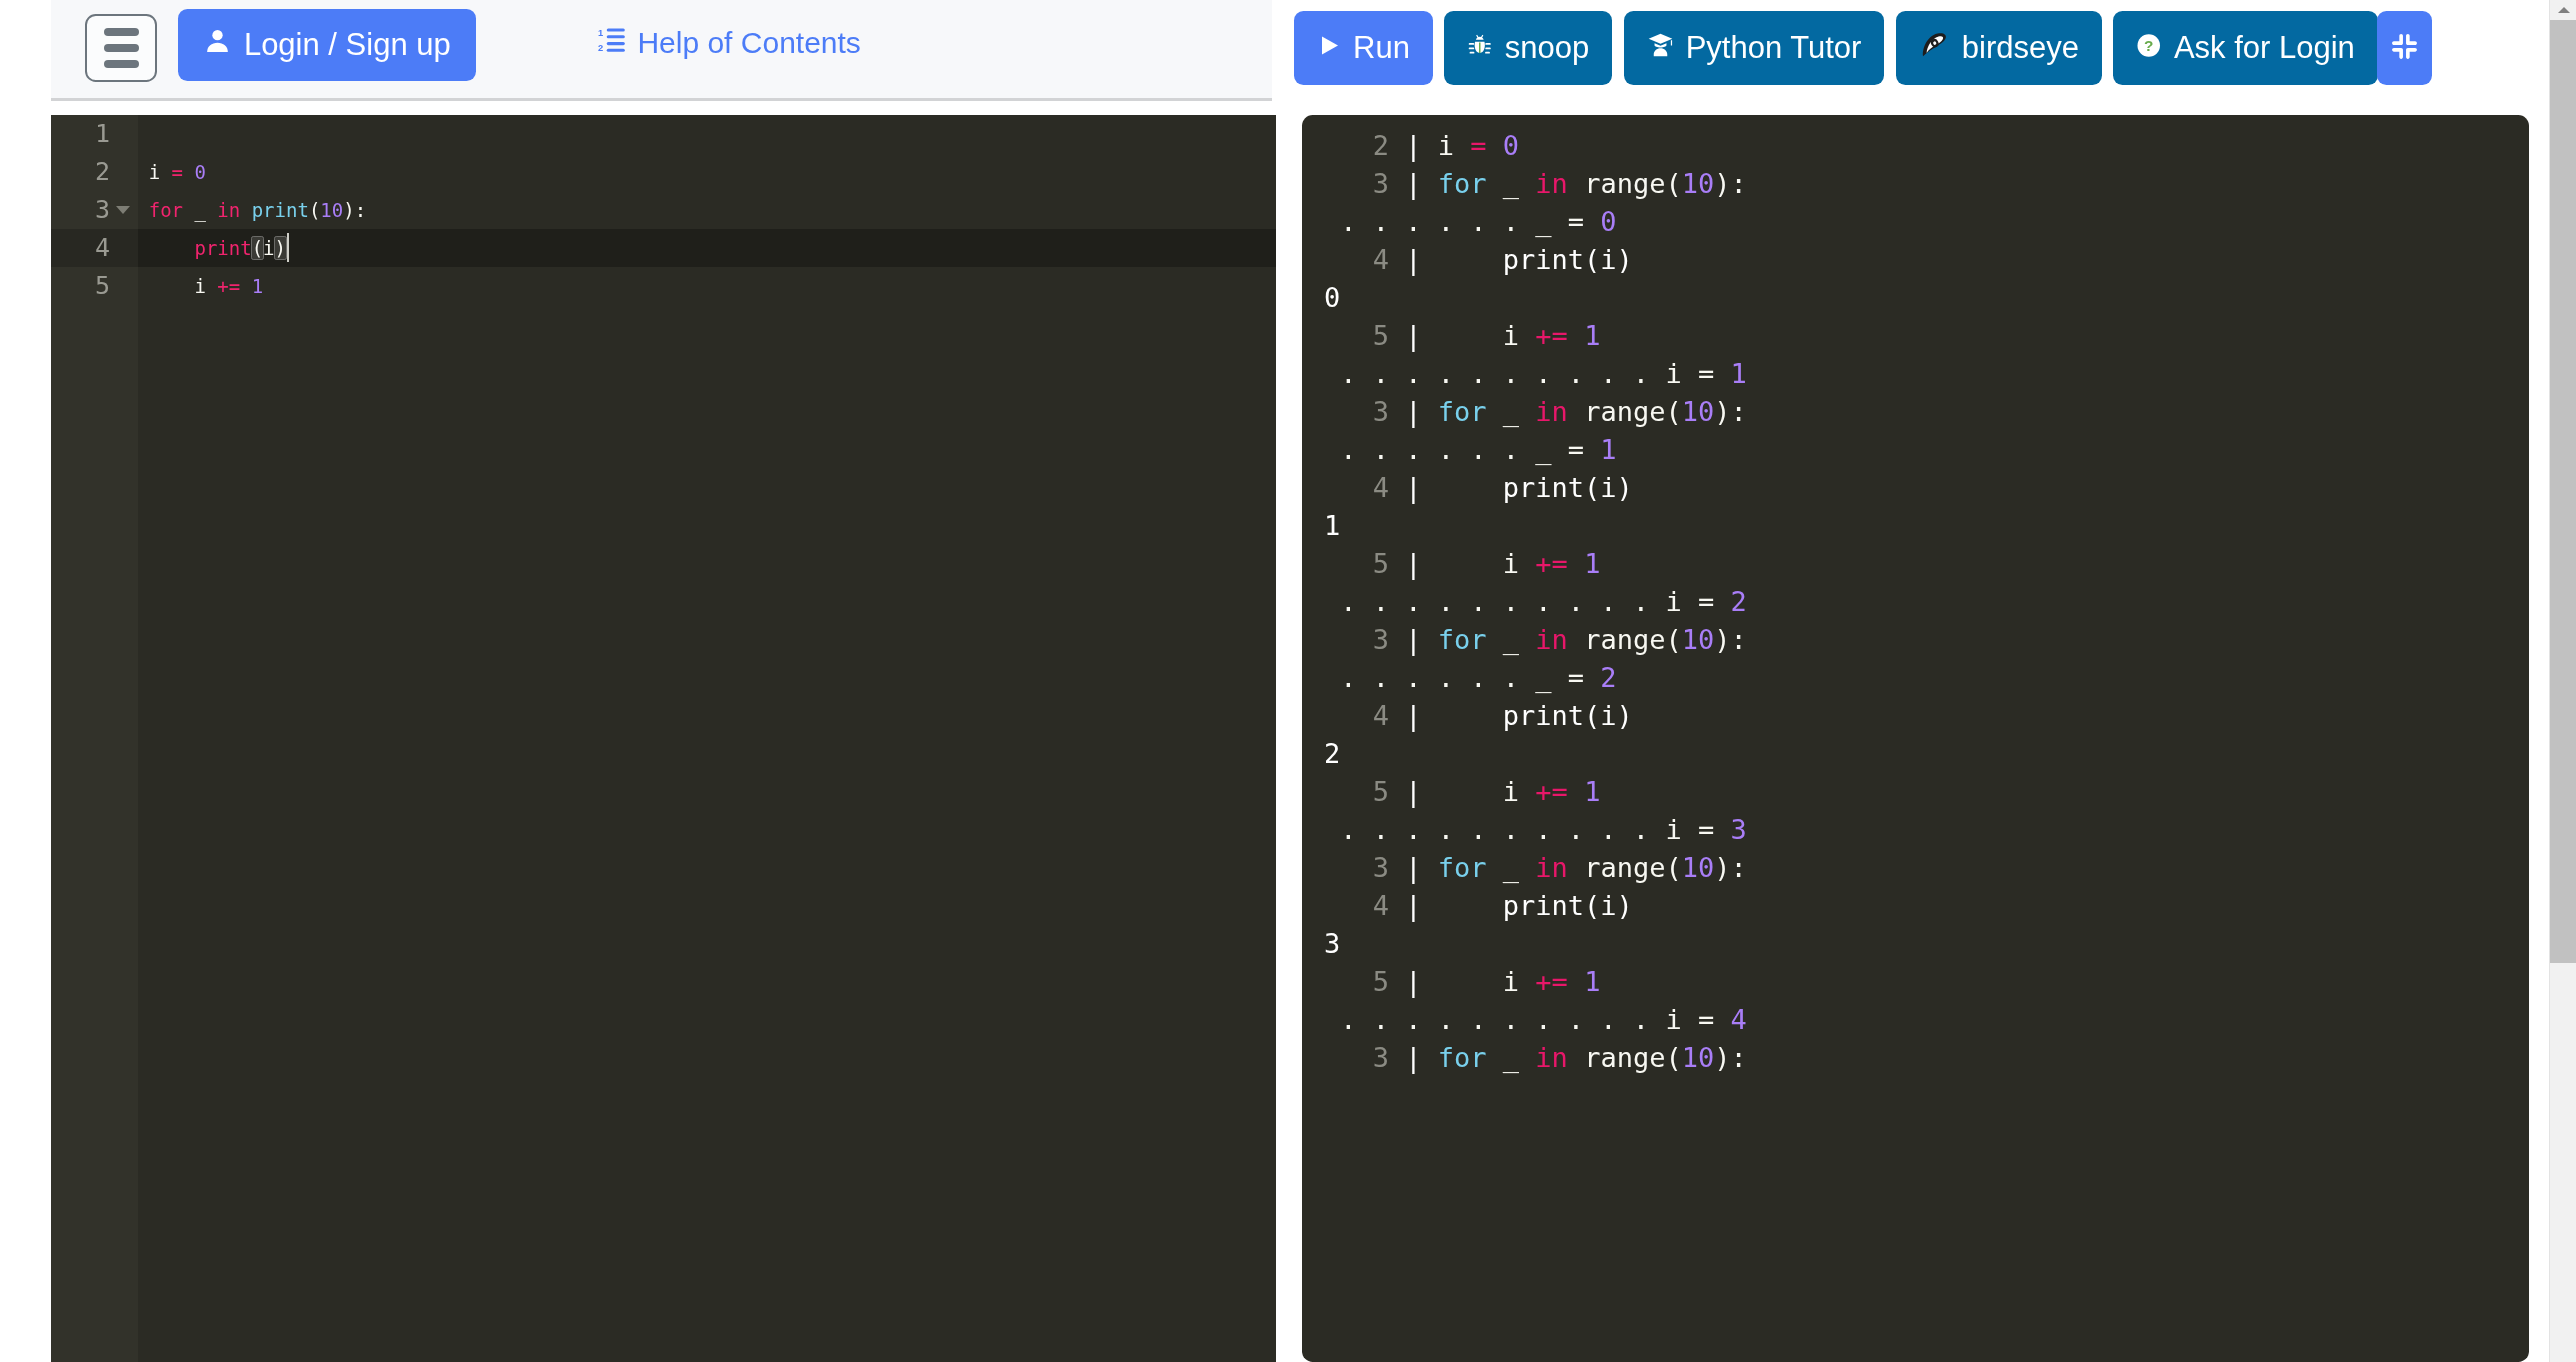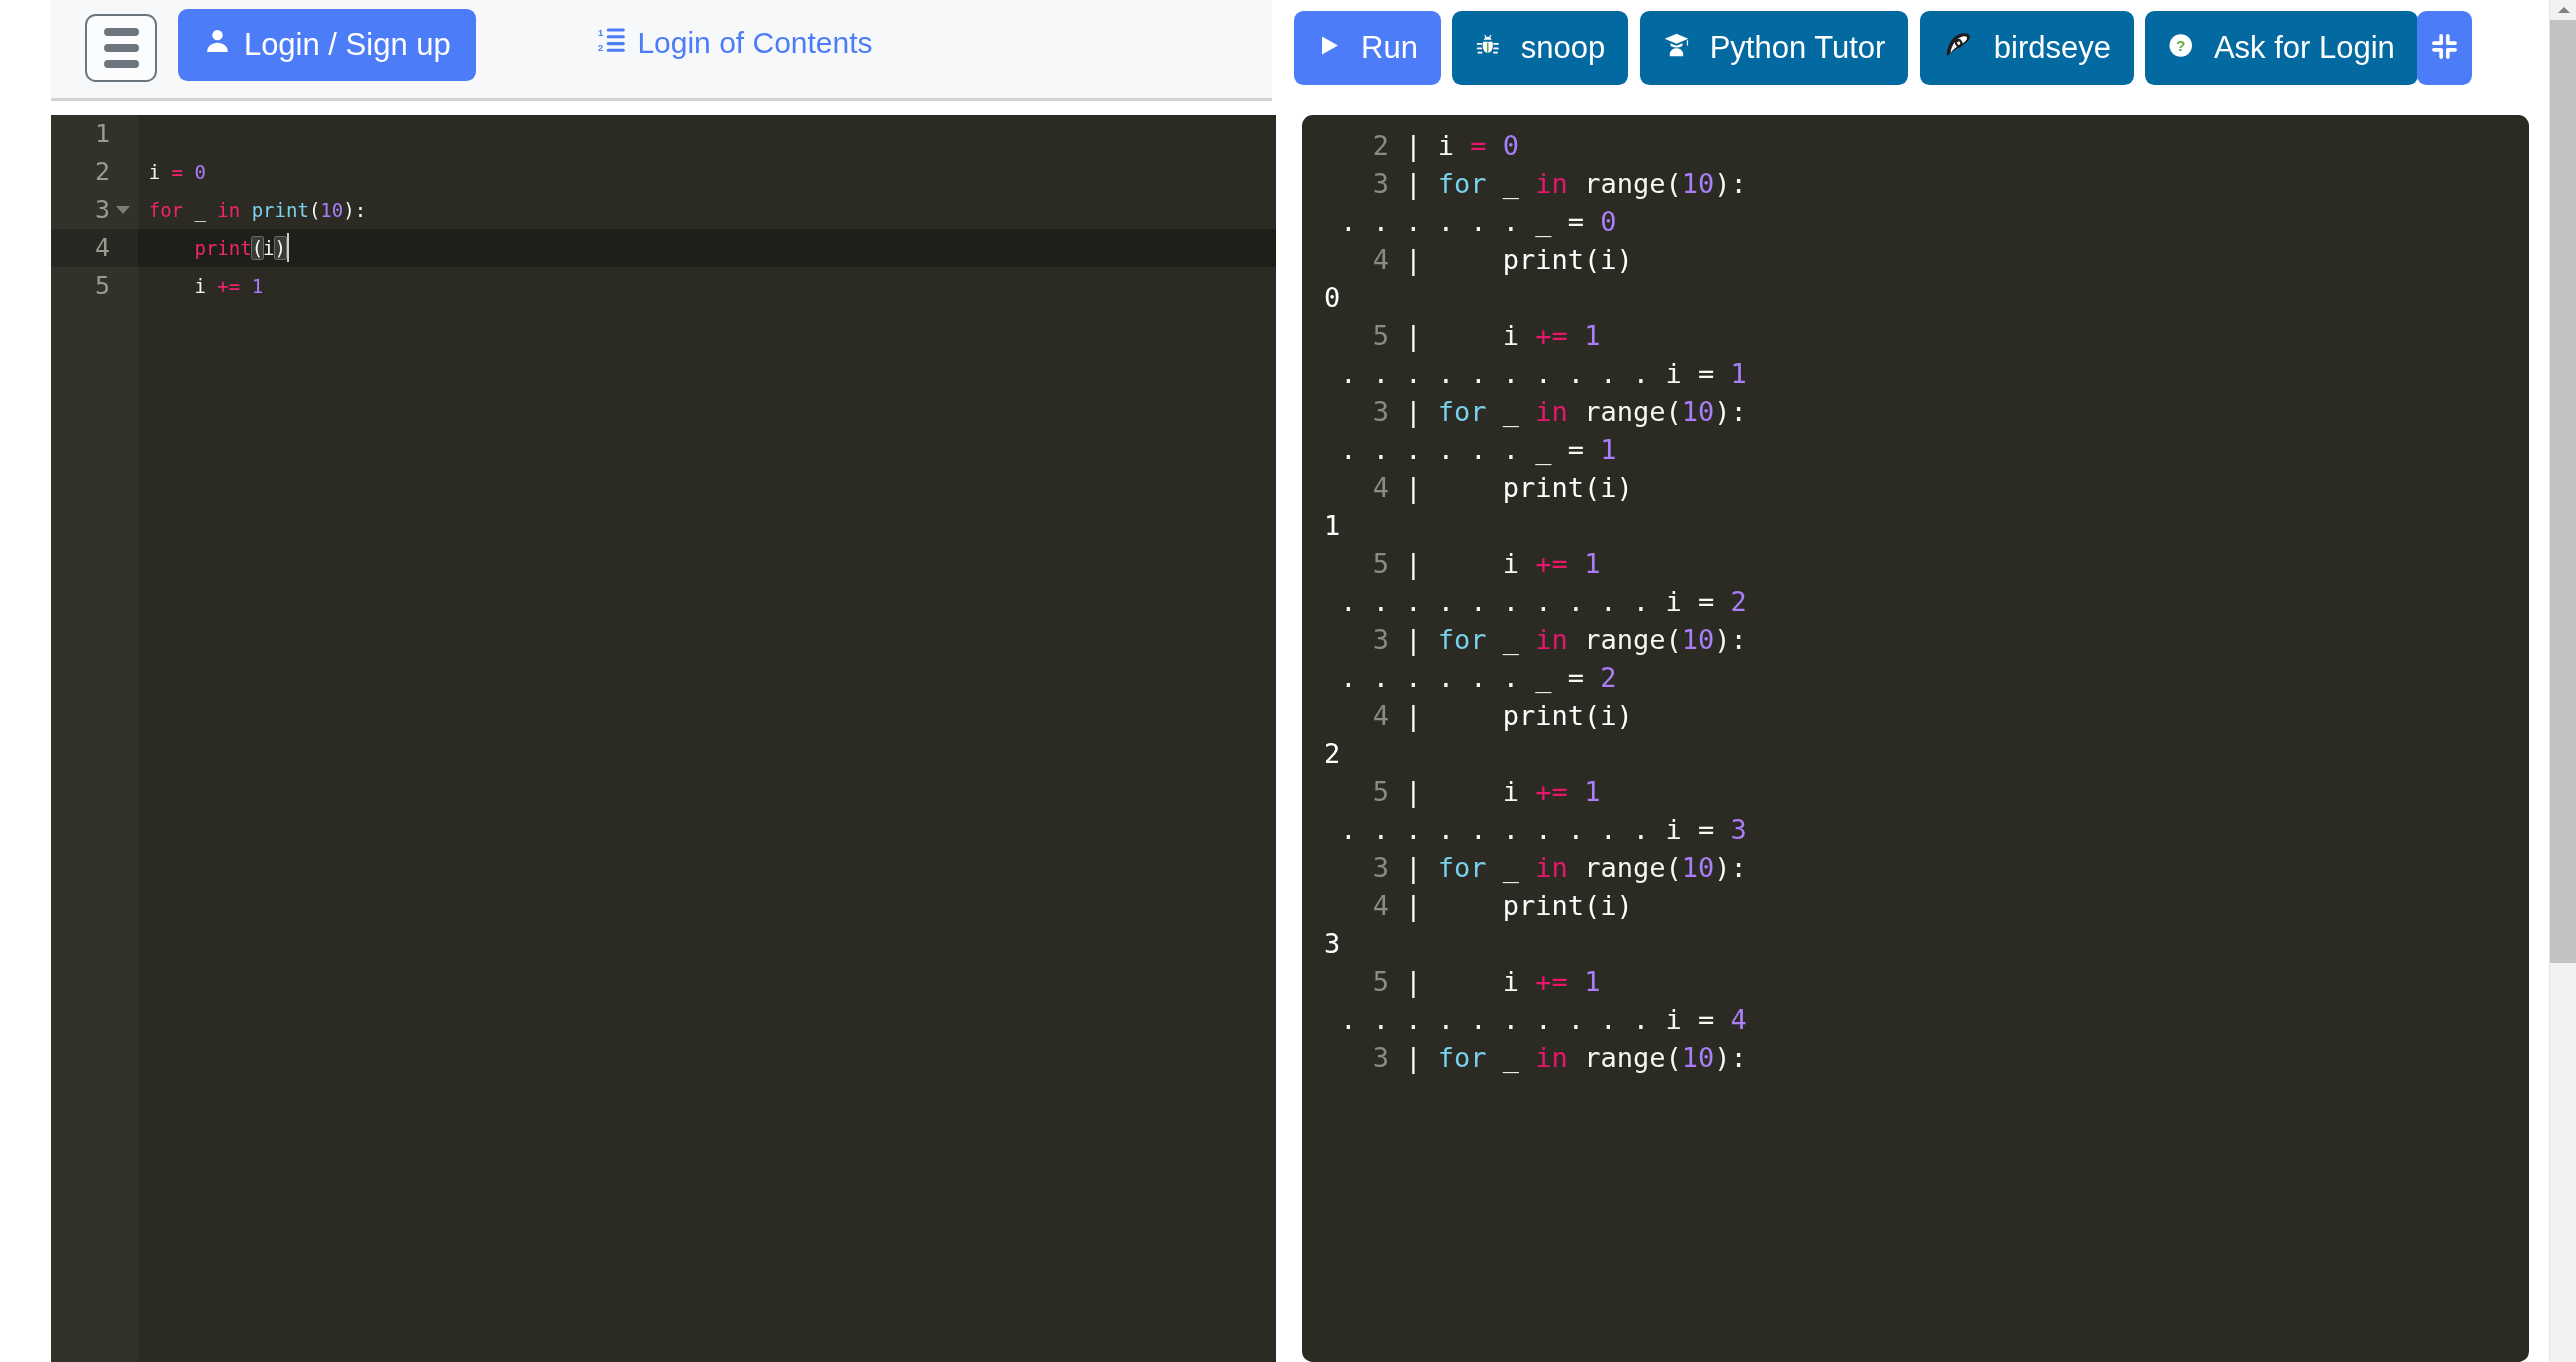--- a/index.html
+++ b/index.html
@@ -101,21 +101,21 @@
   }
   .tb-btn {
     border: none;
     border-radius: 9.4px;
     color: #ffffff;
     font-size: 31px;
     font-family: "Liberation Sans", sans-serif;
     padding: 0 23px;
     display: flex;
     align-items: center;
-    gap: 20px;
+    gap: 12px;
     cursor: pointer;
     white-space: nowrap;
     line-height: 1;
   }
   .tb-run    { background: #4c7cf7; }
   .tb-green  { background: #0369a1; }
   .tb-square {
     background: #4c7cf7;
     border: none;
     border-radius: 9.4px;
@@ -307,21 +307,21 @@
       <span class="icon-svg">
         <svg width="28" height="28" viewBox="0 0 24 24" fill="#4c7cf7" style="font-size:45px">
           <text x="0" y="8.2" font-size="8" font-family="Liberation Sans, sans-serif" font-weight="bold" fill="#4c7cf7">1</text>
           <text x="0" y="21" font-size="8" font-family="Liberation Sans, sans-serif" font-weight="bold" fill="#4c7cf7">2</text>
           <rect x="7.5" y="2.2" width="15.5" height="2.6" rx="1.3"></rect>
           <rect x="7.5" y="8.0" width="15.5" height="2.6" rx="1.3"></rect>
           <rect x="7.5" y="13.8" width="15.5" height="2.6" rx="1.3"></rect>
           <rect x="7.5" y="19.4" width="15.5" height="2.6" rx="1.3"></rect>
         </svg>
       </span>
-      <span>Login of Contents</span>
+      <span>Help of Contents</span>
     </div>
   </div>
 
   <div class="toolbar">
 
     <button class="tb-btn tb-run">
       <span class="icon-svg">
         <svg width="24" height="27" viewBox="0 0 24 24" fill="#ffffff">
             <path d="M5 3l16 9-16 9z"></path>
           </svg>

